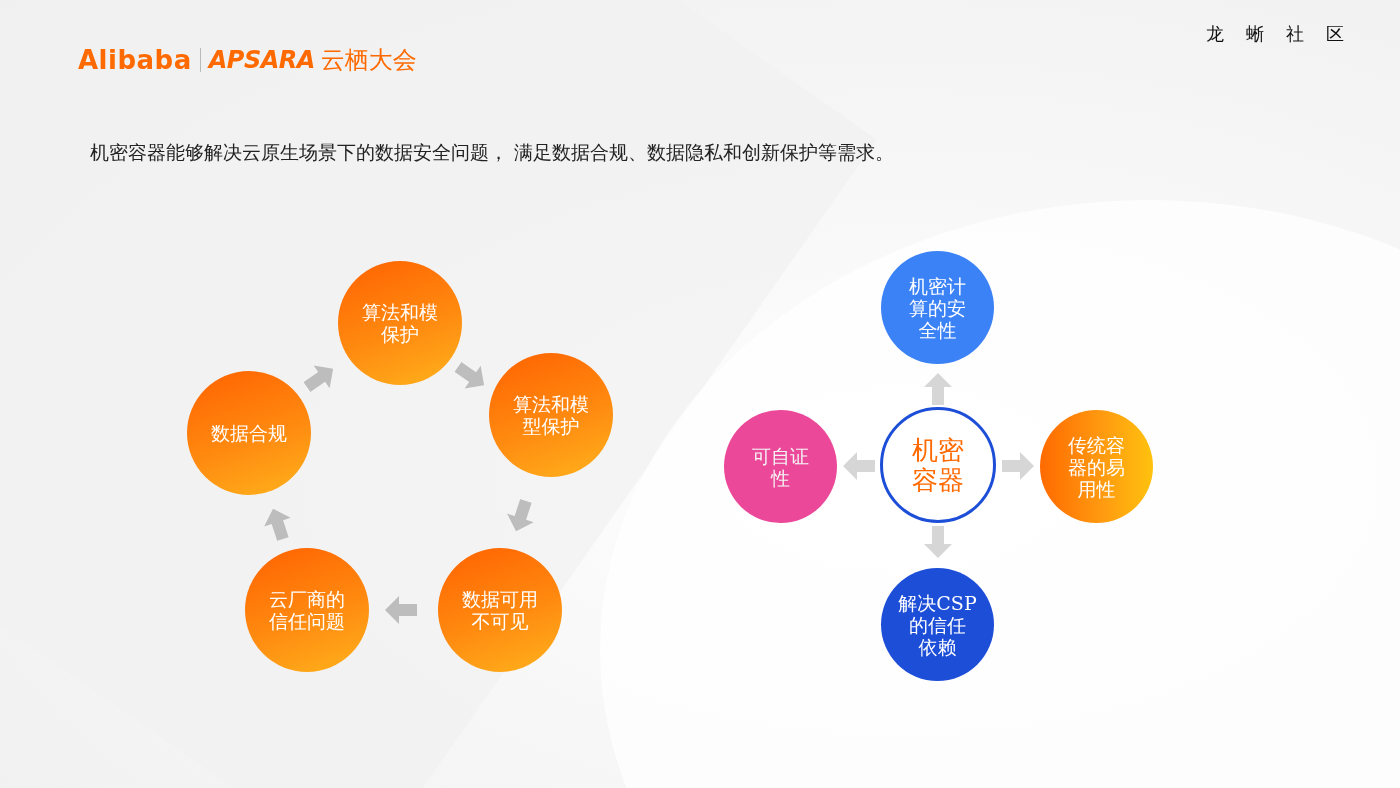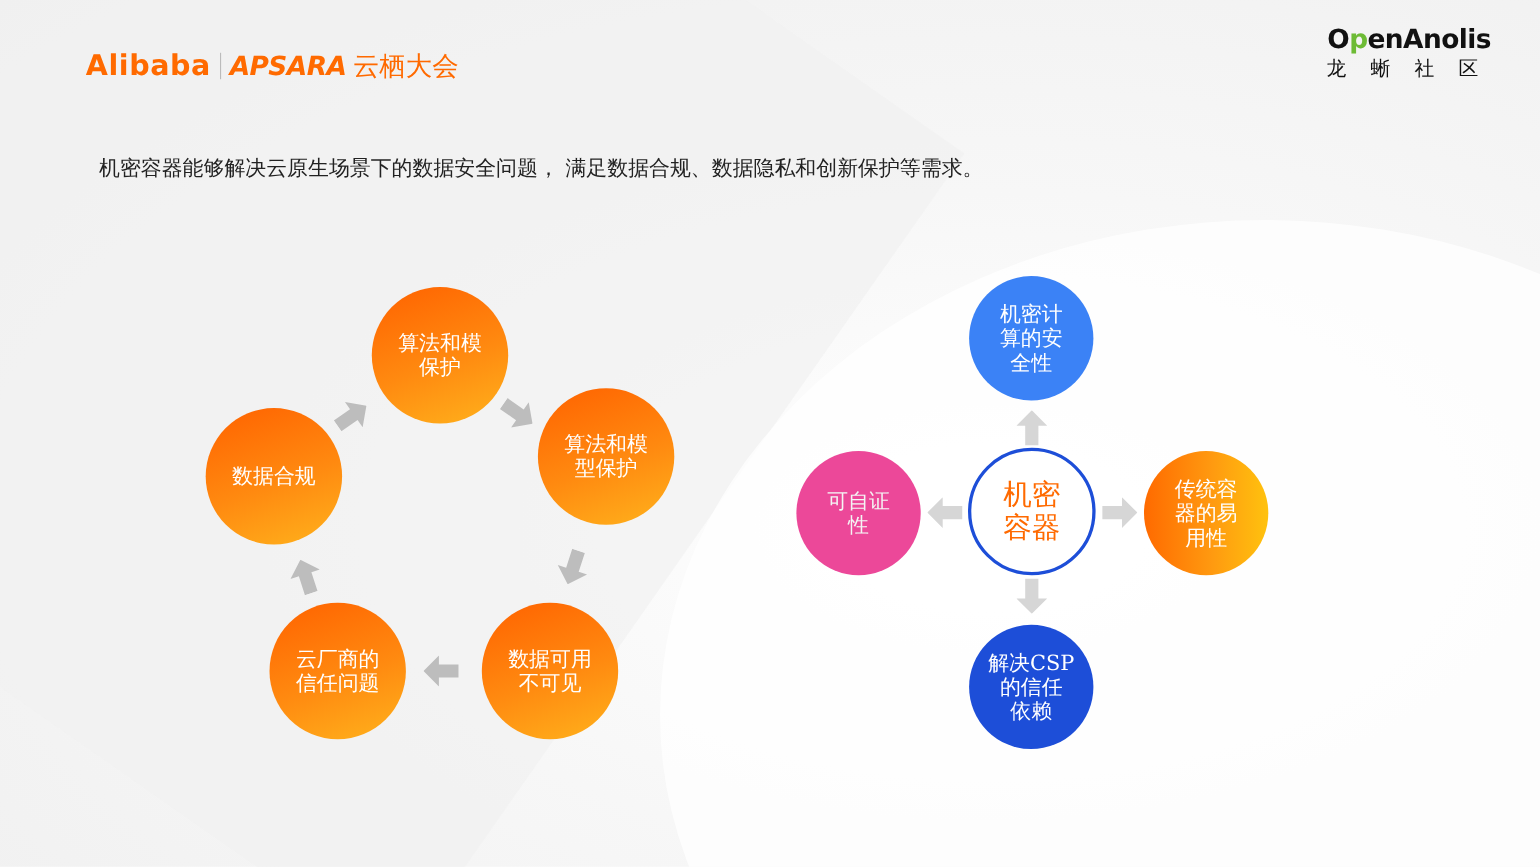--- a/index.html
+++ b/index.html
@@ -30,21 +30,20 @@
 <div class="bgshape2"></div>
 
 <div class="logo">
   <span class="ali">Alibaba</span>
   <span class="sep"></span>
   <span class="aps">APSARA</span>
   <span class="cn">云栖大会</span>
 </div>
 
 <div class="ologo">
-  <div class="en"><span style="color:#111">O</span><span>p</span><span style="color:#111">enAnolis</span></div>
   <div class="cn">龙蜥社区</div>
 </div>
 
 <div class="intro">机密容器能够解决云原生场景下的数据安全问题， 满足数据合规、数据隐私和创新保护等需求。</div>
 
 <div class="circle orange" style="left:338px;top:261px;width:124px;height:124px;">
     <span class="t">算法和模
 保护</span>
   </div>
 <div class="circle orange" style="left:489px;top:353px;width:124px;height:124px;">

